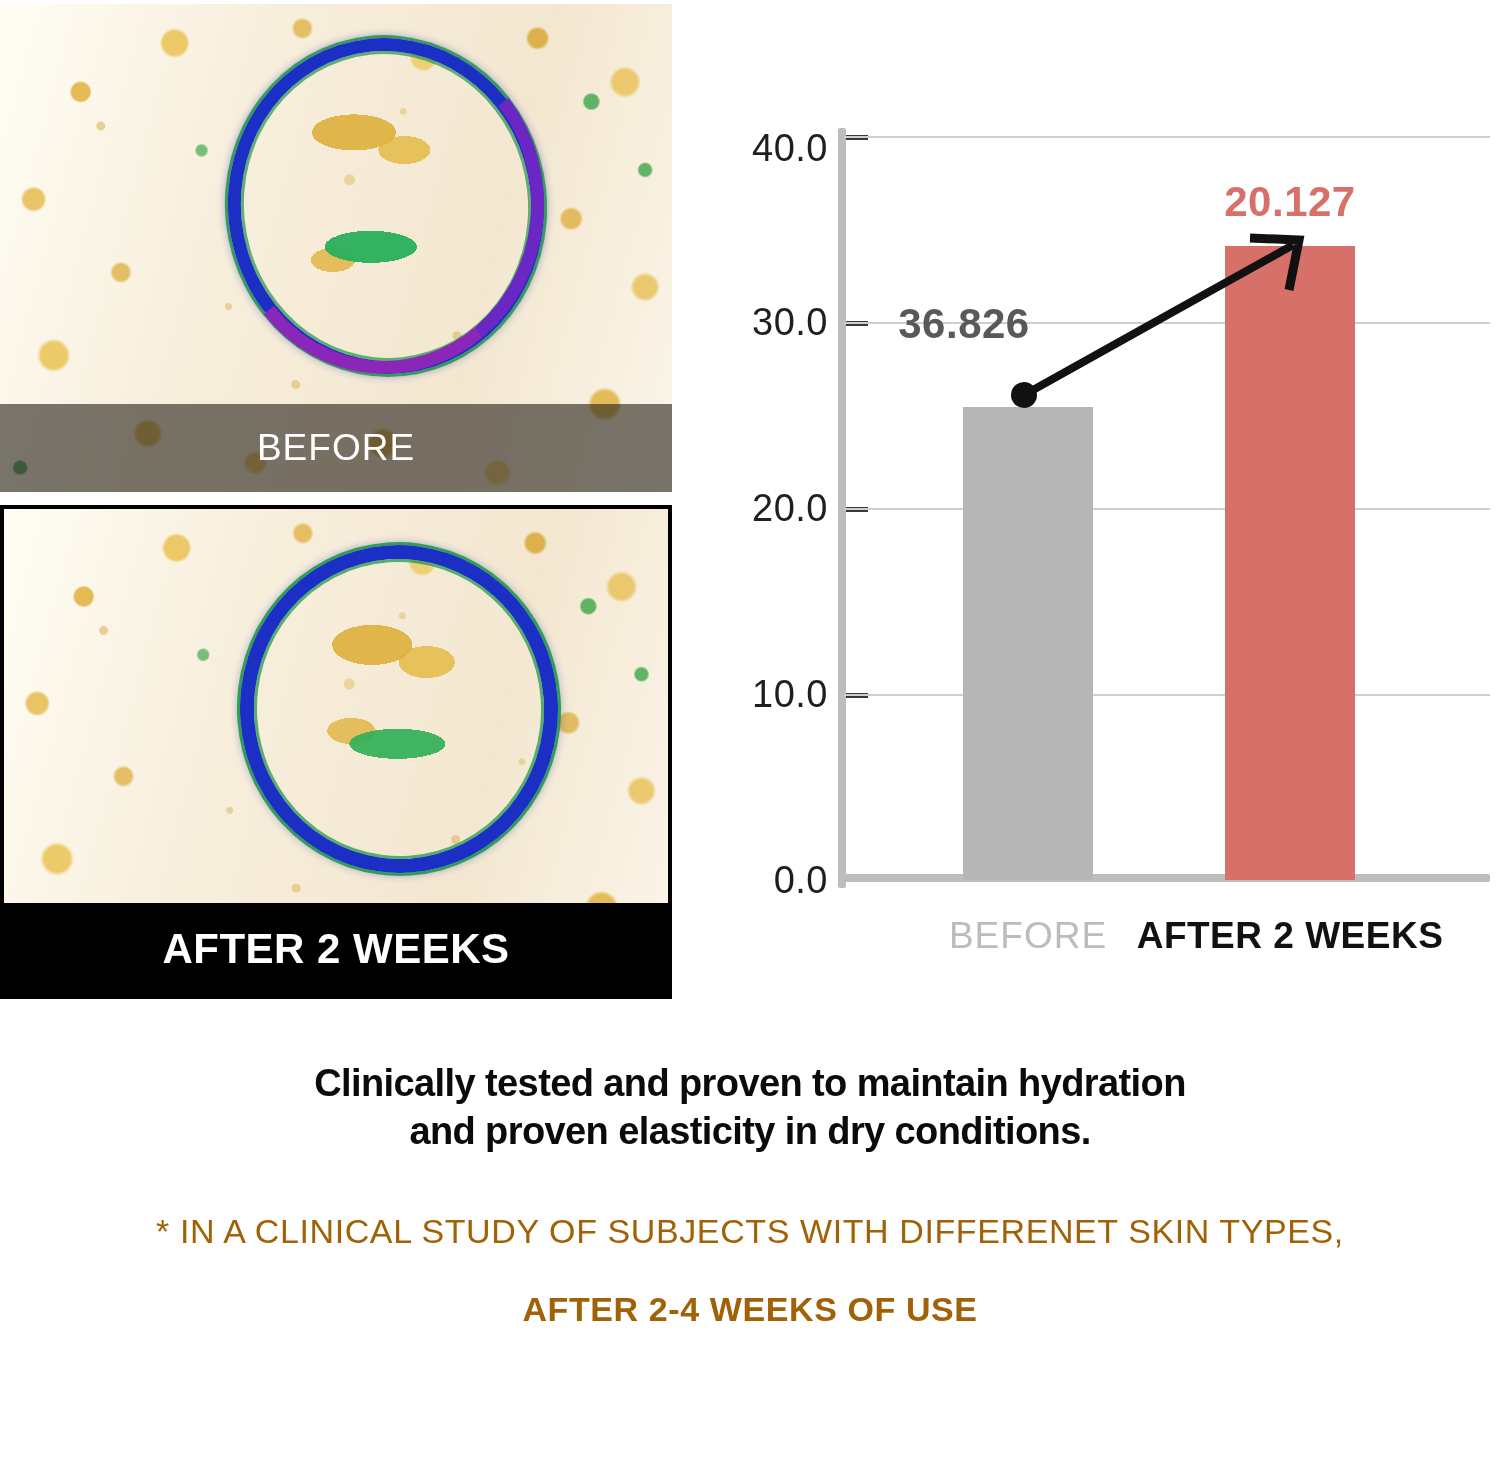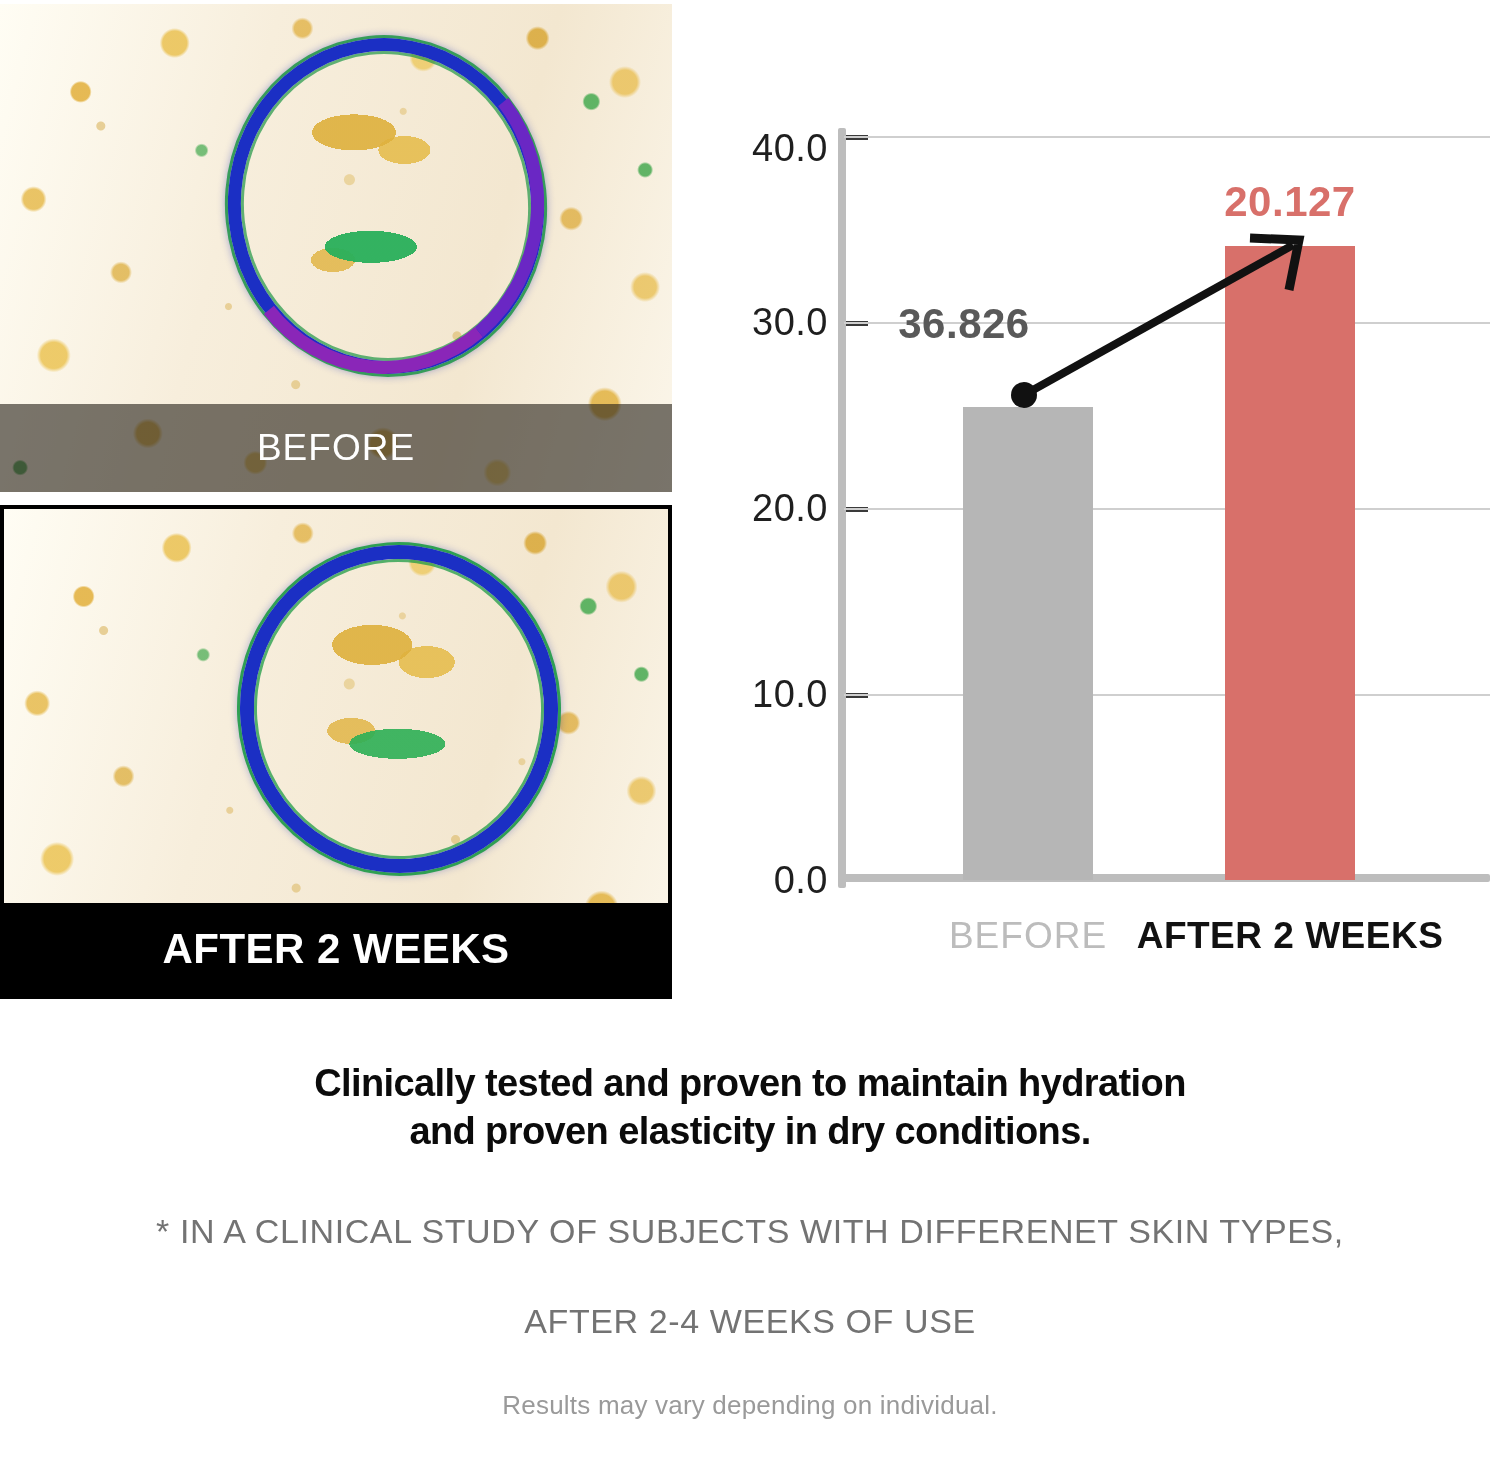--- a/index.html
+++ b/index.html
@@ -277,26 +277,26 @@
     font-size: 38px;
     font-weight: 700;
     color: #0b0b0b;
     line-height: 1.26;
     letter-spacing: -0.6px;
     padding: 0 30px;
   }
   #headline .hl-line { display: block; }
   .fineprint {
     font-size: 34px;
-    color: #737373;
+    color: #a16207;
     letter-spacing: .6px;
     line-height: 1.0;
   }
   #fine-line-1 { margin-top: 58px; }
-  #fine-line-2 { margin-top: 56px; }
+  #fine-line-2 { margin-top: 44px; font-weight: bold; }
   #disclaimer {
     margin-top: 52px;
     font-size: 26px;
     color: #9a9a9a;
     letter-spacing: .2px;
   }
 </style>
 </head>
 <body>
 
@@ -364,14 +364,13 @@
 <div class="xtick-label" id="xtick-before" style="color: rgb(188, 188, 188);">BEFORE</div>
 <div class="xtick-label" id="xtick-after" style="color: rgb(17, 17, 17);">AFTER 2 WEEKS</div>
 
 <div id="copy-block">
   <div id="headline">
     <span class="hl-line">Clinically tested and proven to maintain hydration</span>
     <span class="hl-line">and proven elasticity in dry conditions.</span>
   </div>
   <div class="fineprint" id="fine-line-1">* IN A CLINICAL STUDY OF SUBJECTS WITH DIFFERENET SKIN TYPES,</div>
   <div class="fineprint" id="fine-line-2">AFTER 2-4 WEEKS OF USE</div>
-  <div id="disclaimer">Results may vary depending on individual.</div>
 </div>
 
 </body></html>

